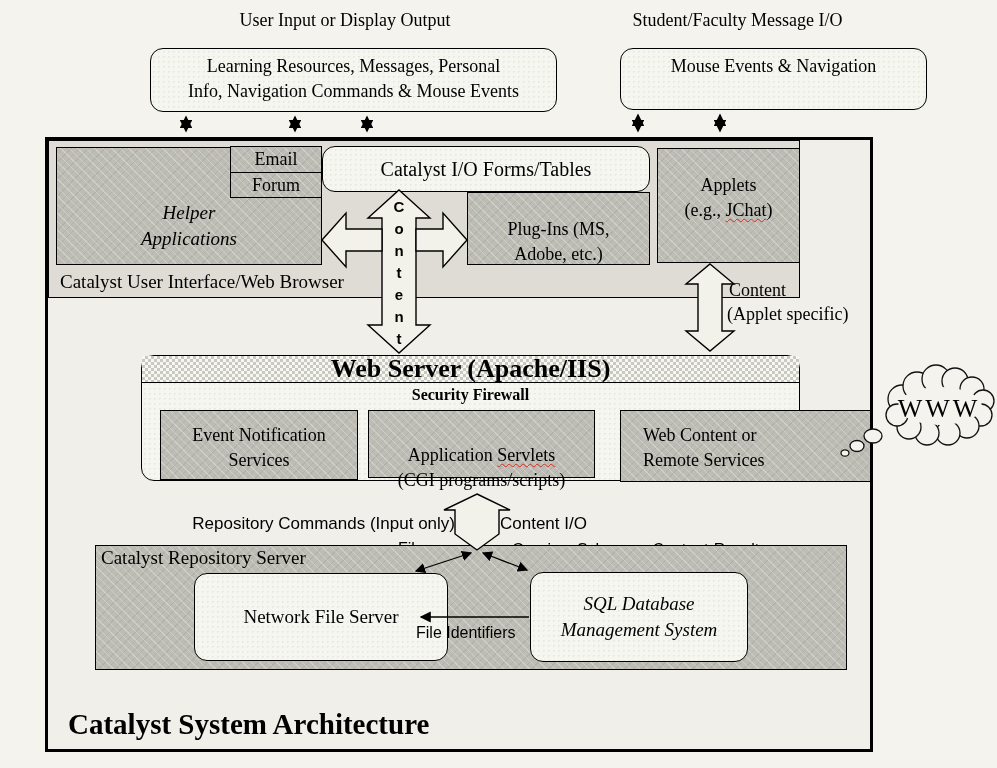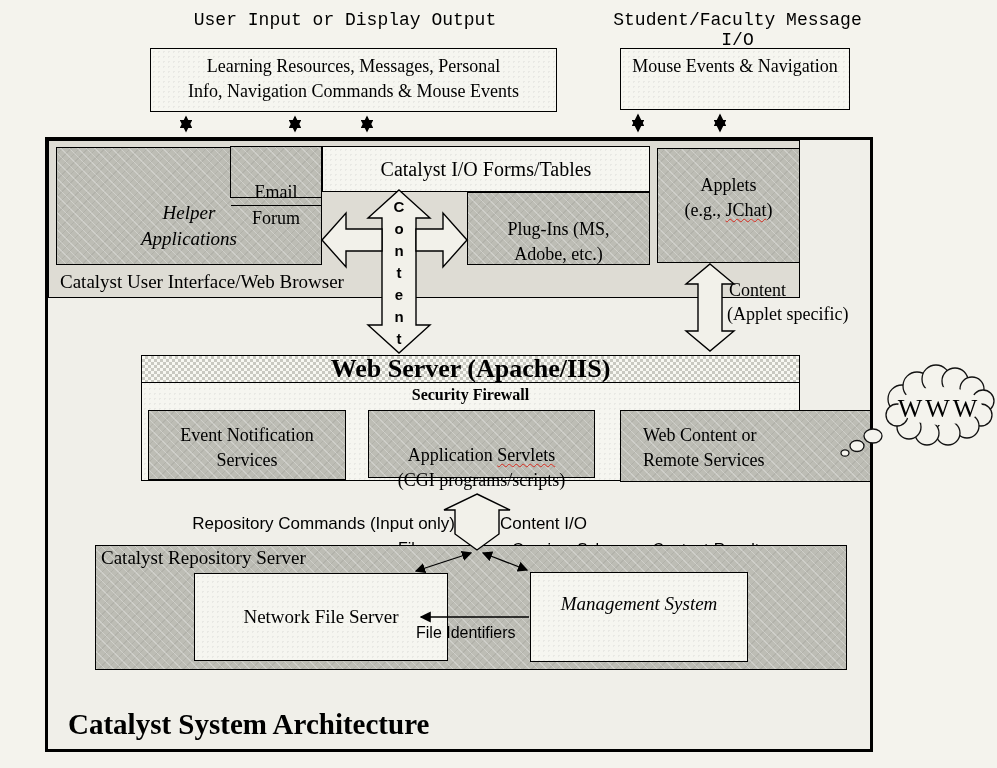--- a/index.html
+++ b/index.html
@@ -1,29 +1,29 @@
 <!DOCTYPE html>
 <html><head>
 <meta charset="utf-8">
 <style>
   html,body{margin:0;padding:0;background:#f4f3ed;}
   #canvas{position:relative;width:997px;height:768px;background:#f4f3ed;overflow:hidden;
           font-family:"Liberation Serif",serif;color:#000;}
   .abs{position:absolute;}
-  .serif{font-family:Liberation Mono, monospace;}
+  .serif{font-family:Liberation Serif, serif;}
   .sans{font-family:"Liberation Sans",sans-serif;font-weight:normal;}
   .center{text-align:center;}
   .outer-box{left:45px;top:137px;width:828px;height:615px;border:3px solid #000;
              background:#f0efe9;box-sizing:border-box;}
   .hatch{background-color:#bdbdb5;
          background-image:repeating-linear-gradient(45deg,rgba(255,255,255,.28) 0 1px,transparent 1px 6px),
                           repeating-linear-gradient(-45deg,rgba(0,0,0,.06) 0 1px,transparent 1px 6px);}
   .whitebox{background-color:#f6f6f0;
             background-image:radial-gradient(rgba(0,0,0,.05) 1px,transparent 1px);
-            background-size:5px 5px;}
+            background-size:5px 5px;border-radius:13px;}
   .bordered{border:1px solid #000;box-sizing:border-box;}
   .checker{background-color:#f8f8f2;
            background-image:linear-gradient(45deg,#c9c9c1 25%,transparent 25%,transparent 75%,#c9c9c1 75%),
                             linear-gradient(45deg,#c9c9c1 25%,transparent 25%,transparent 75%,#c9c9c1 75%);
            background-size:6px 6px;background-position:0 0,3px 3px;}
   .wavy{text-decoration:underline wavy #d42a1e 1px;text-underline-offset:2px;}
   .lbl18{font-size:18px;line-height:25px;}
   .lbl19{font-size:19px;line-height:26px;font-style:italic;}
   svg.overlay{position:absolute;left:0;top:0;pointer-events:none;}
   .letters{display:flex;flex-direction:column;align-items:center;
@@ -34,36 +34,36 @@
 
 <div id="canvas">
 
   <div class="abs serif center" style="left:180px;top:10px;width:330px;font-size:18px;">User Input or Display Output</div>
   <div class="abs serif center" style="left:605px;top:10px;width:265px;font-size:18px;">Student/Faculty Message I/O</div>
 
   <div class="abs whitebox bordered center lbl18" style="left:150px;top:48px;width:407px;height:64px;padding-top:5px;">
     <div>Learning Resources, Messages, Personal</div>
     <div>Info, Navigation Commands &amp; Mouse Events</div>
   </div>
-  <div class="abs whitebox bordered center lbl18" style="left:620px;top:48px;width:230px;height:62px;padding-top:5px;">
+  <div class="abs whitebox bordered center lbl18" style="left:620px;top:48px;width:307px;height:62px;padding-top:5px;">
     <div>Mouse Events &amp; Navigation</div>
   </div>
 
   <div class="abs outer-box"></div>
 
   <div class="abs bordered" style="left:48px;top:140px;width:752px;height:158px;background:#dedcd4;"></div>
 
   <div class="abs hatch bordered" style="left:56px;top:147px;width:266px;height:118px;"></div>
   <div class="abs center lbl19" style="left:56px;top:200px;width:266px;">
     <div>Helper</div>
     <div>Applications</div>
   </div>
 
   <div class="abs hatch bordered" style="left:230px;top:146px;width:92px;height:52px;">
-    <div class="center lbl18" style="height:25px;border-bottom:1px solid #000;margin-top:33px;">Email</div>
+    <div class="center lbl18" style="height:25px;border-bottom:1px solid #000;">Email</div>
     <div class="center lbl18" style="height:25px;">Forum</div>
   </div>
 
   <div class="abs whitebox bordered center" style="left:322px;top:146px;width:328px;height:46px;font-size:20px;line-height:44px;">Catalyst I/O Forms/Tables</div>
 
   <div class="abs hatch bordered center lbl18" style="left:467px;top:192px;width:183px;height:73px;padding-top:24px;">
     <div>Plug-Ins (MS,</div>
     <div>Adobe, etc.)</div>
   </div>
 
@@ -74,21 +74,21 @@
 
   <div class="abs" style="left:60px;top:271px;font-size:19px;">Catalyst User Interface/Web Browser</div>
 
   <div class="abs" style="left:729px;top:280px;font-size:18px;">Content</div>
   <div class="abs" style="left:727px;top:304px;font-size:18px;white-space:nowrap;">(Applet specific)</div>
 
   <div class="abs whitebox bordered" style="left:141px;top:355px;width:659px;height:126px;"></div>
   <div class="abs checker center" style="left:142px;top:356px;width:657px;height:26px;border-bottom:1px solid #000;font-weight:bold;font-size:26px;line-height:26px;">Web Server (Apache/IIS)</div>
   <div class="abs center" style="left:141px;top:386px;width:659px;font-weight:bold;font-size:16px;">Security Firewall</div>
 
-  <div class="abs hatch bordered center lbl18" style="left:148px;top:410px;width:198px;height:70px;padding-top:12px;">
+  <div class="abs hatch bordered center lbl18" style="left:160px;top:410px;width:198px;height:70px;padding-top:12px;">
     <div>Event Notification</div>
     <div>Services</div>
   </div>
 
   <div class="abs hatch bordered center lbl18" style="left:368px;top:410px;width:227px;height:68px;padding-top:32px;">
     <div><span>Application </span><span class="wavy">Servlets</span></div>
     <div>(CGI programs/scripts)</div>
   </div>
 
   <div class="abs hatch bordered lbl18" style="left:620px;top:410px;width:251px;height:72px;padding-top:12px;padding-left:22px;box-sizing:border-box;">
@@ -100,20 +100,21 @@
   <div class="abs sans" style="left:500px;top:514px;font-size:17px;">Content I/O</div>
   <div class="abs sans" style="left:398px;top:540px;font-size:16px;">Files</div>
   <div class="abs sans" style="left:512px;top:541px;font-size:16px;white-space:nowrap;">Queries, Schemas, Content-Results</div>
 
   <div class="abs hatch bordered" style="left:95px;top:545px;width:752px;height:125px;"></div>
   <div class="abs" style="left:101px;top:547px;font-size:19px;">Catalyst Repository Server</div>
 
   <div class="abs whitebox bordered center" style="left:194px;top:573px;width:254px;height:88px;font-size:19px;line-height:86px;">Network File Server</div>
 
   <div class="abs whitebox bordered center lbl19" style="left:530px;top:572px;width:218px;height:90px;padding-top:18px;box-sizing:border-box;">
+    <div>SQL Database</div>
     <div>Management System</div>
   </div>
 
   <div class="abs sans" style="left:416px;top:624px;font-size:16px;">File Identifiers</div>
 
   <div class="abs" style="left:68px;top:708px;font-size:29px;font-weight:bold;">Catalyst System Architecture</div>
 
   <svg class="overlay" width="997" height="768" viewBox="0 0 997 768">
     <defs>
       <marker id="ah" markerWidth="8" markerHeight="8" refX="7" refY="4" orient="auto-start-reverse">

